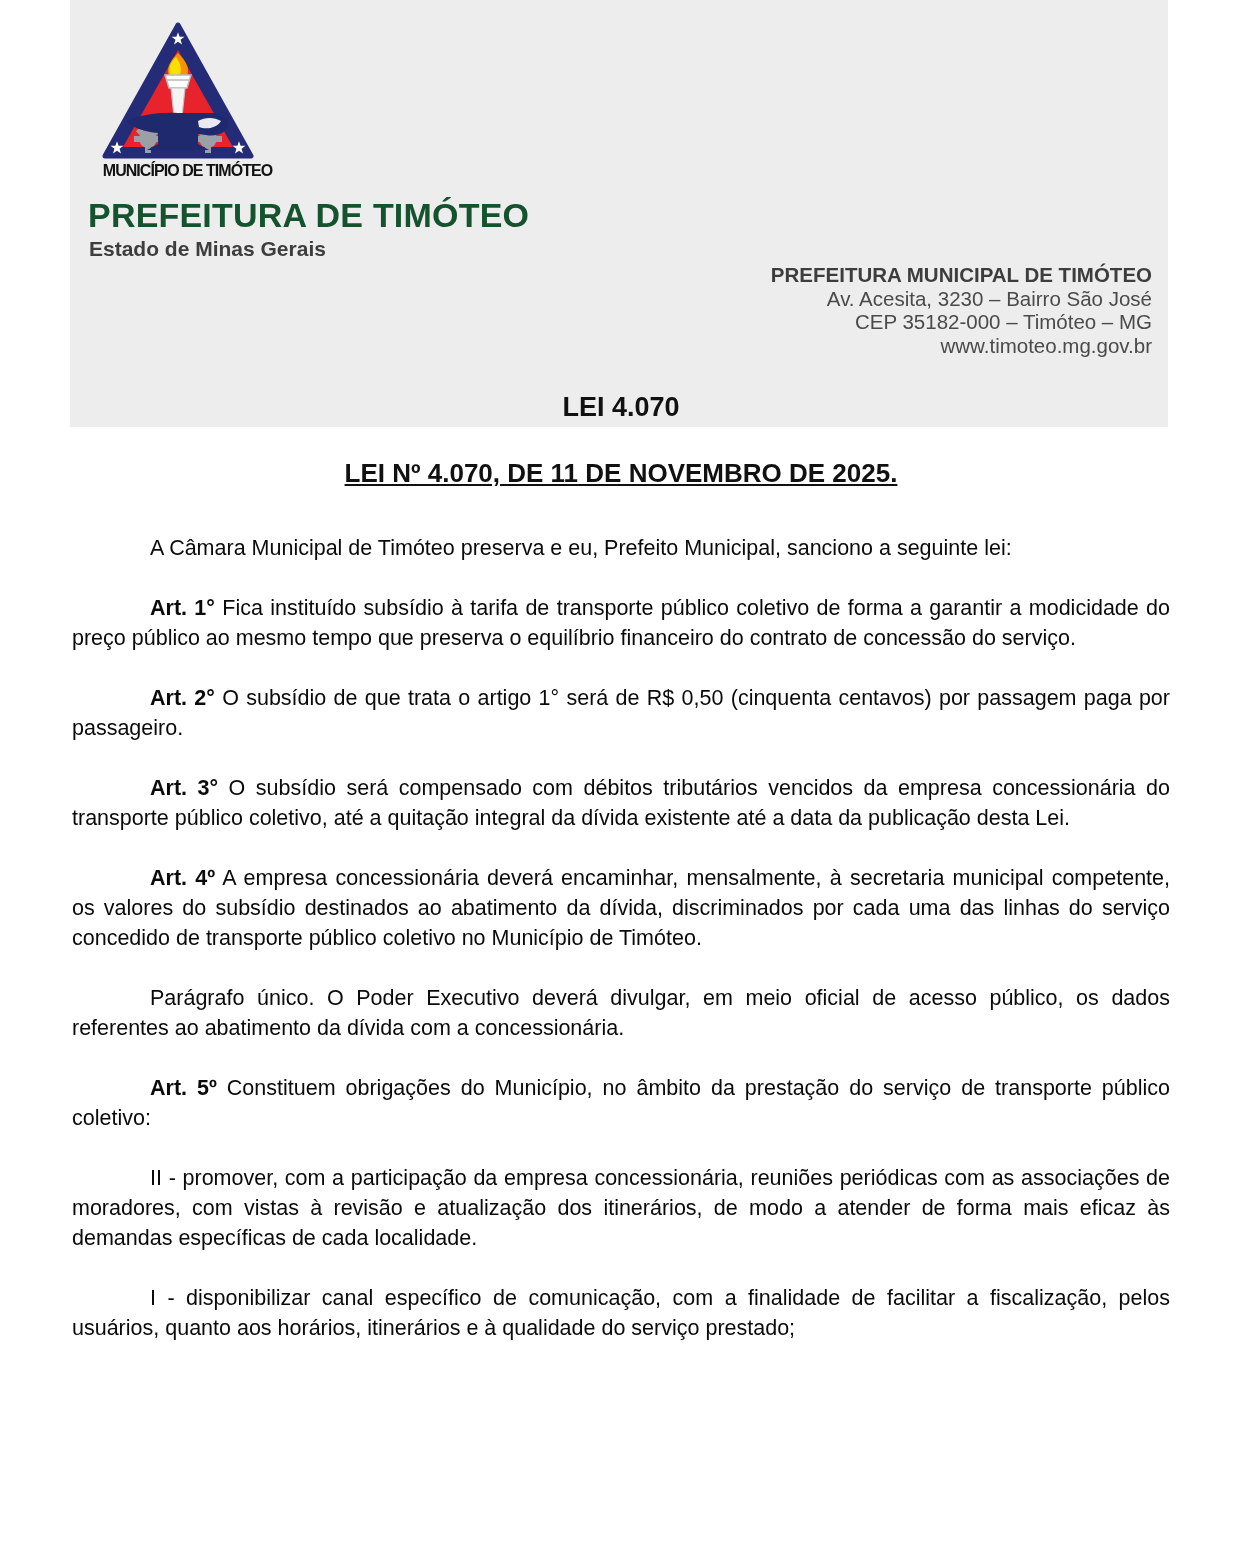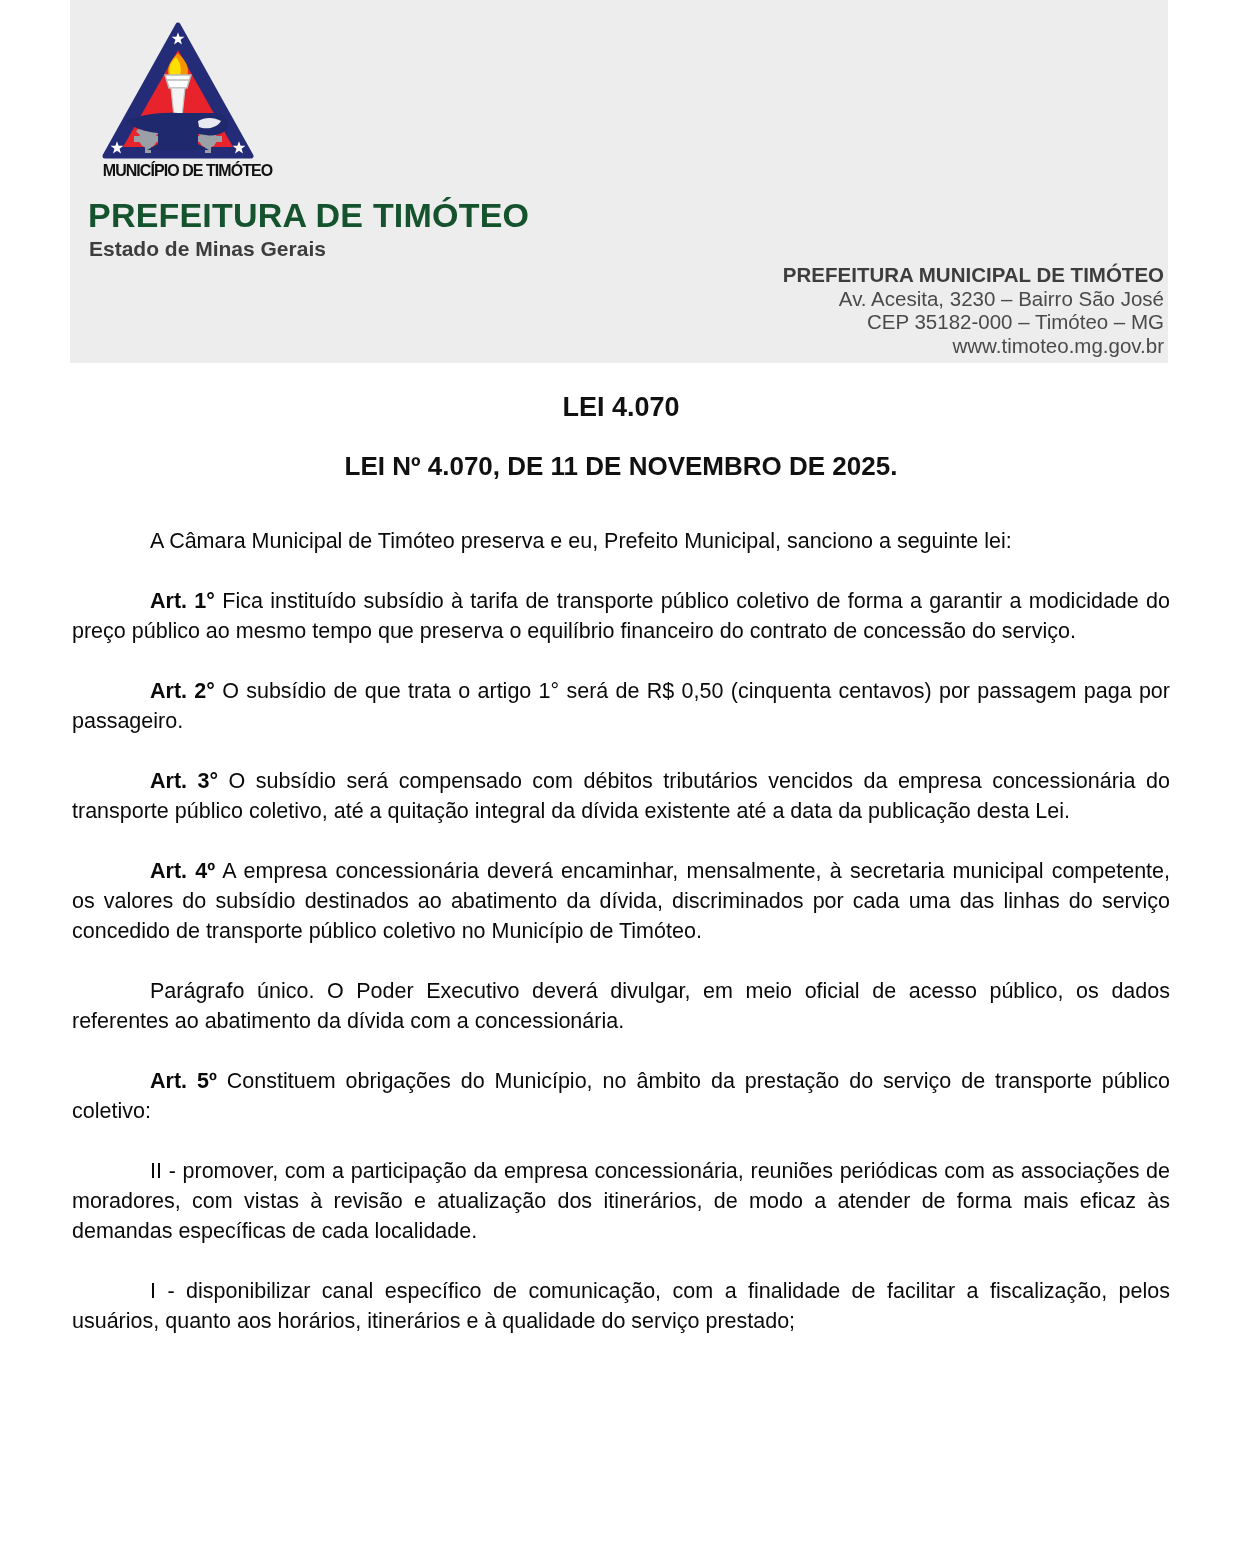--- a/index.html
+++ b/index.html
@@ -5,50 +5,50 @@
   html,body{margin:0;padding:0;}
   body{
     width:1240px;height:1567px;background:#ffffff;overflow:hidden;
     font-family:"Liberation Sans","DejaVu Sans",sans-serif;
     -webkit-font-smoothing:antialiased;
   }
   .page{position:relative;width:1240px;height:1567px;background:#ffffff;}
 
   
   .letterhead{
-    position:absolute;left:70px;top:0;width:1098px;height:363px;
+    position:absolute;left:70px;top:0;width:1098px;height:427px;
     background:#ededed;
   }
   .logo{position:absolute;left:28px;top:22px;width:160px;text-align:center;}
   .logo svg{display:block;margin:0 auto;}
   .logo-caption{
     margin-top:1px;font-weight:bold;font-size:17px;letter-spacing:-1px;
     color:#111;white-space:nowrap;transform:scaleX(0.94);transform-origin:center;
   }
   .org-name{
     position:absolute;left:18px;top:196px;
     font-weight:bold;font-size:34px;color:#14532d;letter-spacing:0.2px;
   }
   .org-state{
     position:absolute;left:19px;top:237px;
     font-weight:bold;font-size:21px;color:#3d3d3d;
   }
   .address{
-    position:absolute;right:4px;top:263px;text-align:right;
+    position:absolute;right:16px;top:263px;text-align:right;
     font-size:20.5px;line-height:23.5px;color:#4a4a4a;
   }
   .address .addr-bold{font-weight:bold;color:#3d3d3d;}
 
   
   .doc{position:absolute;left:72px;top:363px;width:1098px;color:#0a0a0a;}
   .law-title{
     margin:29px 0 0;text-align:center;font-weight:bold;font-size:27px;color:#111;
   }
   .law-subtitle{
-    margin:28px 0 0;text-align:center;font-weight:bold;font-size:26px;color:#111;
+    margin:35px 0 0;text-align:center;font-weight:bold;font-size:26px;color:#111;text-decoration:underline;
   }
   .ementa{
     margin:62px 4px 0 468px;text-align:justify;
     font-size:21.5px;line-height:31px;
   }
   .body-text{margin-top:44px;}
   .body-text p{
     margin:30px 0 0;text-indent:78px;text-align:justify;
     font-size:21.5px;line-height:30px;
   }

